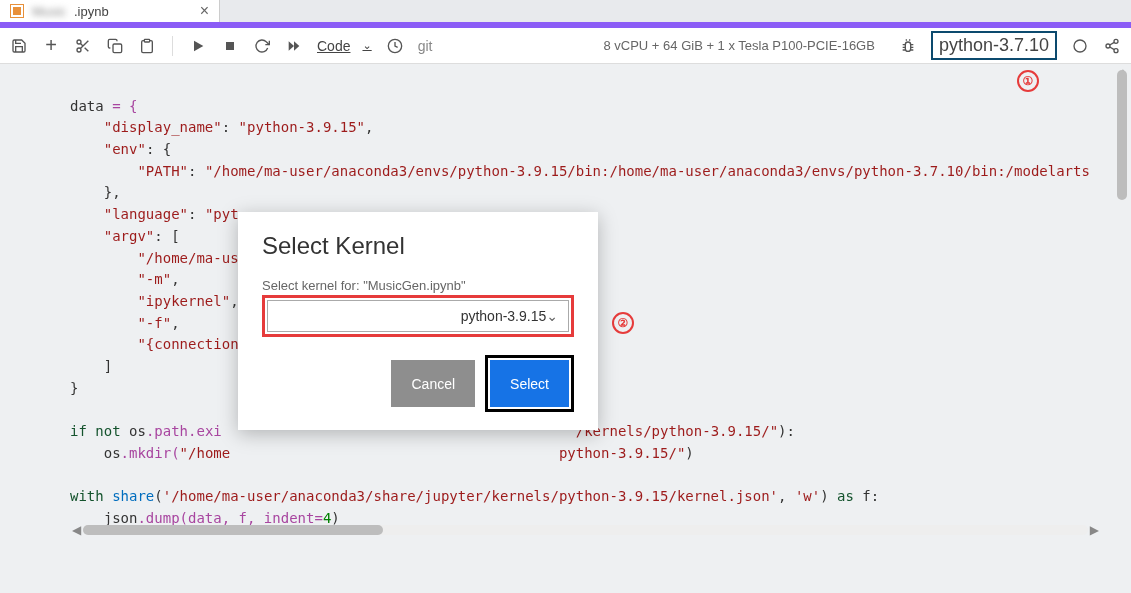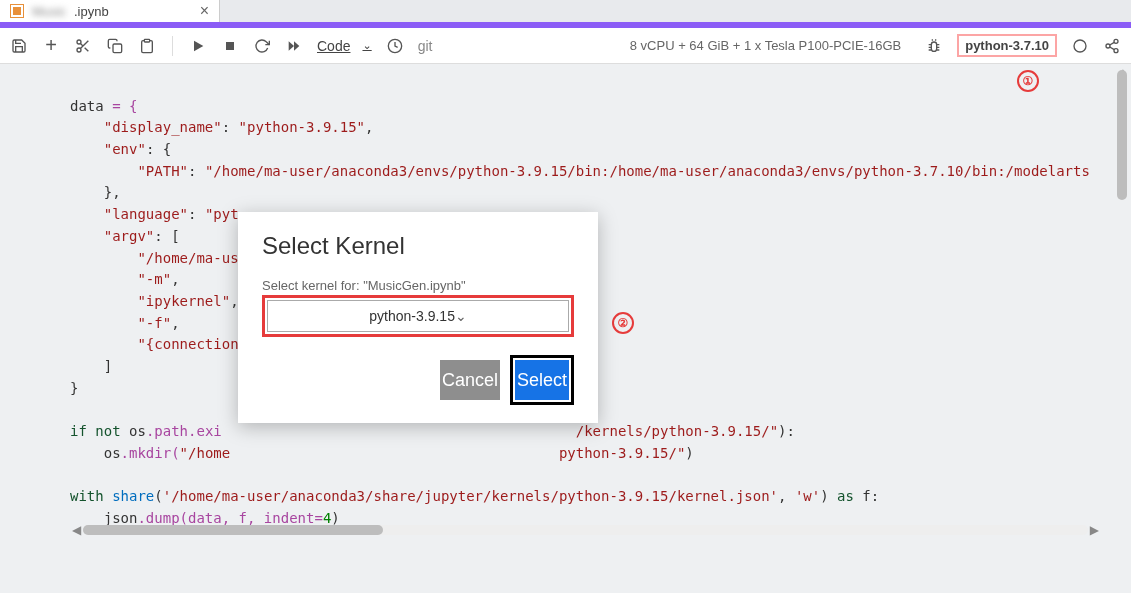--- a/index.html
+++ b/index.html
@@ -64,25 +64,24 @@
   }
   .toolbar .sep { width: 1px; height: 20px; background: #ddd; margin: 0 2px; }
   .toolbar .icn { width: 18px; height: 18px; display:inline-flex; align-items:center; justify-content:center; cursor:pointer; color:#555; }
   .toolbar .code-select {
     display: flex; align-items: center; gap: 12px;
     color: #444; cursor: pointer; text-decoration: underline;
   }
   .toolbar .spacer { flex: 1; }
   .toolbar .hw { color: #666; font-size: 13px; }
   .toolbar .kernel-badge {
-    border: 2px solid #fca5a5;
+    border: 2px solid #0c4a6e;
     padding: 2px 6px;
     color: #444;
-    font-size: 13px;
-    font-weight: bold;
+    font-size: 18px;
   }
   .anno-circle {
     position: absolute;
     width: 22px; height: 22px;
     border: 2px solid #e63b3b;
     border-radius: 50%;
     color: #e63b3b;
     font-size: 12px;
     display: flex; align-items: center; justify-content: center;
     font-weight: bold;
@@ -134,33 +133,33 @@
     margin-bottom: 18px;
   }
   .modal .select-box {
     border: 1px solid #aaa;
     height: 32px;
     display: flex;
     align-items: center;
     padding: 0 10px;
     font-size: 14px;
     color: #333;
-    justify-content: center;
+    justify-content: flex-end;
     cursor: pointer;
   }
   .modal .buttons {
     display: flex;
     justify-content: flex-end;
     gap: 0;
     align-items: center;
   }
   .modal .btn {
-    height: 40px;
-    padding: 0 2px;
-    font-size: 18px;
+    height: 47px;
+    padding: 0 20px;
+    font-size: 14px;
     border: none;
     cursor: pointer;
   }
   .modal .btn-cancel { background: #8e8e8e; color: #fff; margin-right: 10px; }
   .modal .btn-select-wrap { border: 3px solid #000000; padding: 2px; display: inline-block; }
   .modal .btn-select { background: #1673e6; color: #fff; }
 
   .hscroll {
     position: absolute;
     bottom: 54px;

